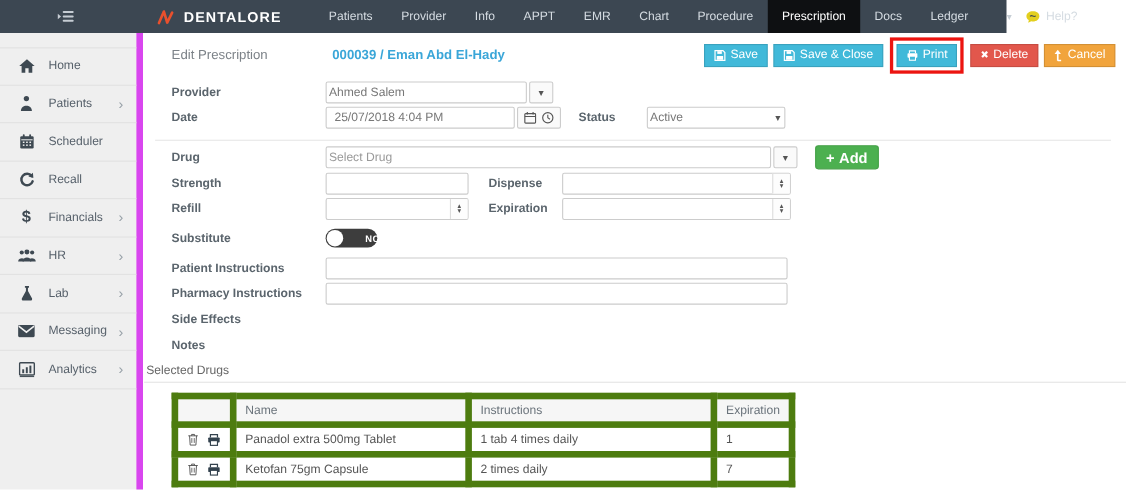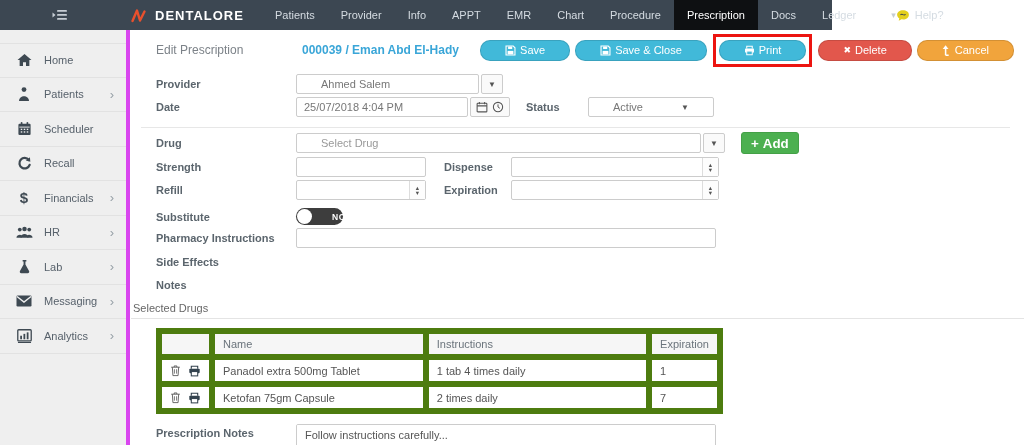--- a/index.html
+++ b/index.html
@@ -1,54 +1,54 @@
 <!DOCTYPE html>
 <html><head>
 <meta charset="utf-8">
 <style>
   * { margin:0; padding:0; box-sizing:border-box; }
   html,body { width:1024px; height:445px; overflow:hidden; font-family:"Liberation Sans", sans-serif; background:#fff; }
 
   
-  .navbar { position:absolute; top:0; left:0; width:832px; height:30px; background:#3c4752; display:flex; align-items:center; color:#d5dce2; font-size:11px; z-index:5; }
+  .navbar { position:absolute; top:0; left:0; width:915px; height:30px; background:#3c4752; display:flex; align-items:center; color:#d5dce2; font-size:11px; z-index:5;gap:12px; }
   .hamburger { margin-left:52px; display:flex; align-items:center; gap:2px; cursor:pointer; color:#c6cdd4; }
   .brand { display:flex; align-items:center; gap:6px; margin-left:62px; }
   .brand-name { color:#fff; font-weight:bold; font-size:13px; letter-spacing:1px; }
   .nav-items { display:flex; align-items:center; height:30px; margin-left:18px; }
   .nav-item { padding:0 13px; line-height:30px; height:30px; cursor:pointer; white-space:nowrap; }
   .nav-item.active { background:#0e1012; color:#fff; }
   .nav-caret { margin-left:22px; font-size:9px; color:#c6cdd4; cursor:pointer; }
   .nav-right { margin-left:auto; display:flex; align-items:center; gap:24px; margin-right:14px; }
   .nav-chip { display:flex; align-items:flex-start; gap:5px; cursor:pointer; white-space:nowrap; }
 
   
-  .sidebar { position:absolute; top:30px; left:0; width:130px; bottom:0; background:#efefef; border-right:4px solid #d946ef; padding-top:13px; }
+  .sidebar { position:absolute; top:30px; left:0; width:130px; bottom:0; background:#efefef; border-right:6px solid #d946ef; padding-top:13px; }
   .side-item { display:flex; align-items:center; height:34.5px; padding:0 12px 0 15px; border-bottom:1px solid #e2e2e2; cursor:pointer; color:#57616b; font-size:11px; }
   .side-item:first-child { border-top:1px solid #e2e2e2; }
   .side-icon { width:18px; display:flex; justify-content:center; color:#3e4952; margin-right:11px; flex:none; }
   .side-label { flex:1; }
   .side-chevron { color:#98a1a8; font-size:13px; line-height:1; }
 
   
   .content { position:absolute; top:30px; left:131px; right:0; bottom:0; background:#fff; font-size:11px; color:#555; }
   .page-header { display:flex; align-items:center; height:36px; padding:4px 10px 0 25px; }
   .page-title { width:146px; color:#7c8288; font-size:12px; }
   .patient-link { color:#3aa6d8; font-weight:bold; font-size:12px; cursor:pointer; }
   .btn-group { margin-left:auto; display:flex; align-items:center; gap:5px; }
-  .btn { display:inline-flex; align-items:center; gap:4px; height:21px; padding:0 24px; border:1px solid rgba(0,0,0,.12); border-radius:10px; color:#fff; font-size:11px; cursor:pointer; white-space:nowrap; }
+  .btn { display:inline-flex; align-items:center; gap:4px; height:21px; padding:0 8px; border:1px solid rgba(0,0,0,.12); border-radius:0; color:#fff; font-size:11px; cursor:pointer; white-space:nowrap; }
   .btn-blue { background:#41b9d9; }
   .btn-red { background:#e2574c; }
   .btn-orange { background:#f1a43c; }
   .print-annotation { border:3px solid #ec1410; padding:3px; display:inline-flex; margin:0 1px; }
 
   
   .frow { display:flex; align-items:center; margin-left:25px; }
   .flabel { width:140px; flex:none; color:#5b656d; font-weight:600; }
   .inp { height:20px; border:1px solid #ccc; border-radius:2px; background:#fff; font-family:"Liberation Sans",sans-serif; font-size:11px; color:#777; padding:0 7px; outline:none; }
-  .sel { height:20px; border:1px solid #ccc; border-radius:2px; background:#fff; display:flex; align-items:center; justify-content:space-between; padding:0 24px; color:#777; cursor:pointer; }
+  .sel { height:20px; border:1px solid #ccc; border-radius:2px; background:#fff; display:flex; align-items:center; justify-content:space-between; padding:0 2px; color:#777; cursor:pointer; }
   .sel .sel-caret { font-size:8px; color:#555; }
   .caret-btn { width:22px; height:20px; border:1px solid #ccc; border-radius:2px; background:#fafafa; display:flex; align-items:center; justify-content:center; font-size:8px; color:#555; margin-left:2px; cursor:pointer; }
   .icon-group { height:20px; border:1px solid #ccc; border-radius:2px; background:#fafafa; display:flex; align-items:center; gap:4px; padding:0 5px; margin-left:2px; color:#555; cursor:pointer; }
   .spin-wrap { display:flex; align-items:stretch; border:1px solid #ccc; border-radius:2px; height:20px; background:#fff; }
   .spin-wrap input { border:none; outline:none; flex:1; font-size:11px; padding:0 6px; color:#555; min-width:0; background:transparent; }
   .spinner { width:16px; border-left:1px solid #ddd; display:flex; flex-direction:column; align-items:center; justify-content:center; color:#555; font-size:6.5px; line-height:5px; cursor:pointer; background:#fdfdfd; }
   .add-btn { display:inline-flex; align-items:center; gap:4px; height:22px; padding:0 9px; background:#4cb050; border:1px solid #44a047; border-radius:3px; color:#fff; font-weight:bold; margin-left:16px; cursor:pointer; }
   .toggle { width:47px; height:17px; background:#3d3d3d; border-radius:9px; display:flex; align-items:center; position:relative; cursor:pointer; }
   .toggle-knob { width:15px; height:15px; background:#fff; border-radius:50%; position:absolute; left:1px; top:1px; }
   .toggle-text { margin-left:36px; color:#fff; font-size:8.5px; font-weight:bold; letter-spacing:.5px; }
@@ -340,20 +340,24 @@
   </div>
 
   <div class="frow mt8">
     <span class="flabel">Substitute</span>
     <div class="toggle">
       <span class="toggle-knob"></span>
       <span class="toggle-text">NO</span>
     </div>
   </div>
 
+  <div class="frow" style="margin-top:9px">
+    <span class="flabel">Patient Instructions</span>
+    <input class="inp" style="width: 420px;" value="">
+  </div>
 
   <div class="frow mt4">
     <span class="flabel">Pharmacy Instructions</span>
     <input class="inp" style="width: 420px;" value="">
   </div>
 
   <div class="frow mt8">
     <span class="flabel">Side Effects</span>
   </div>
   <div class="frow mt12">

